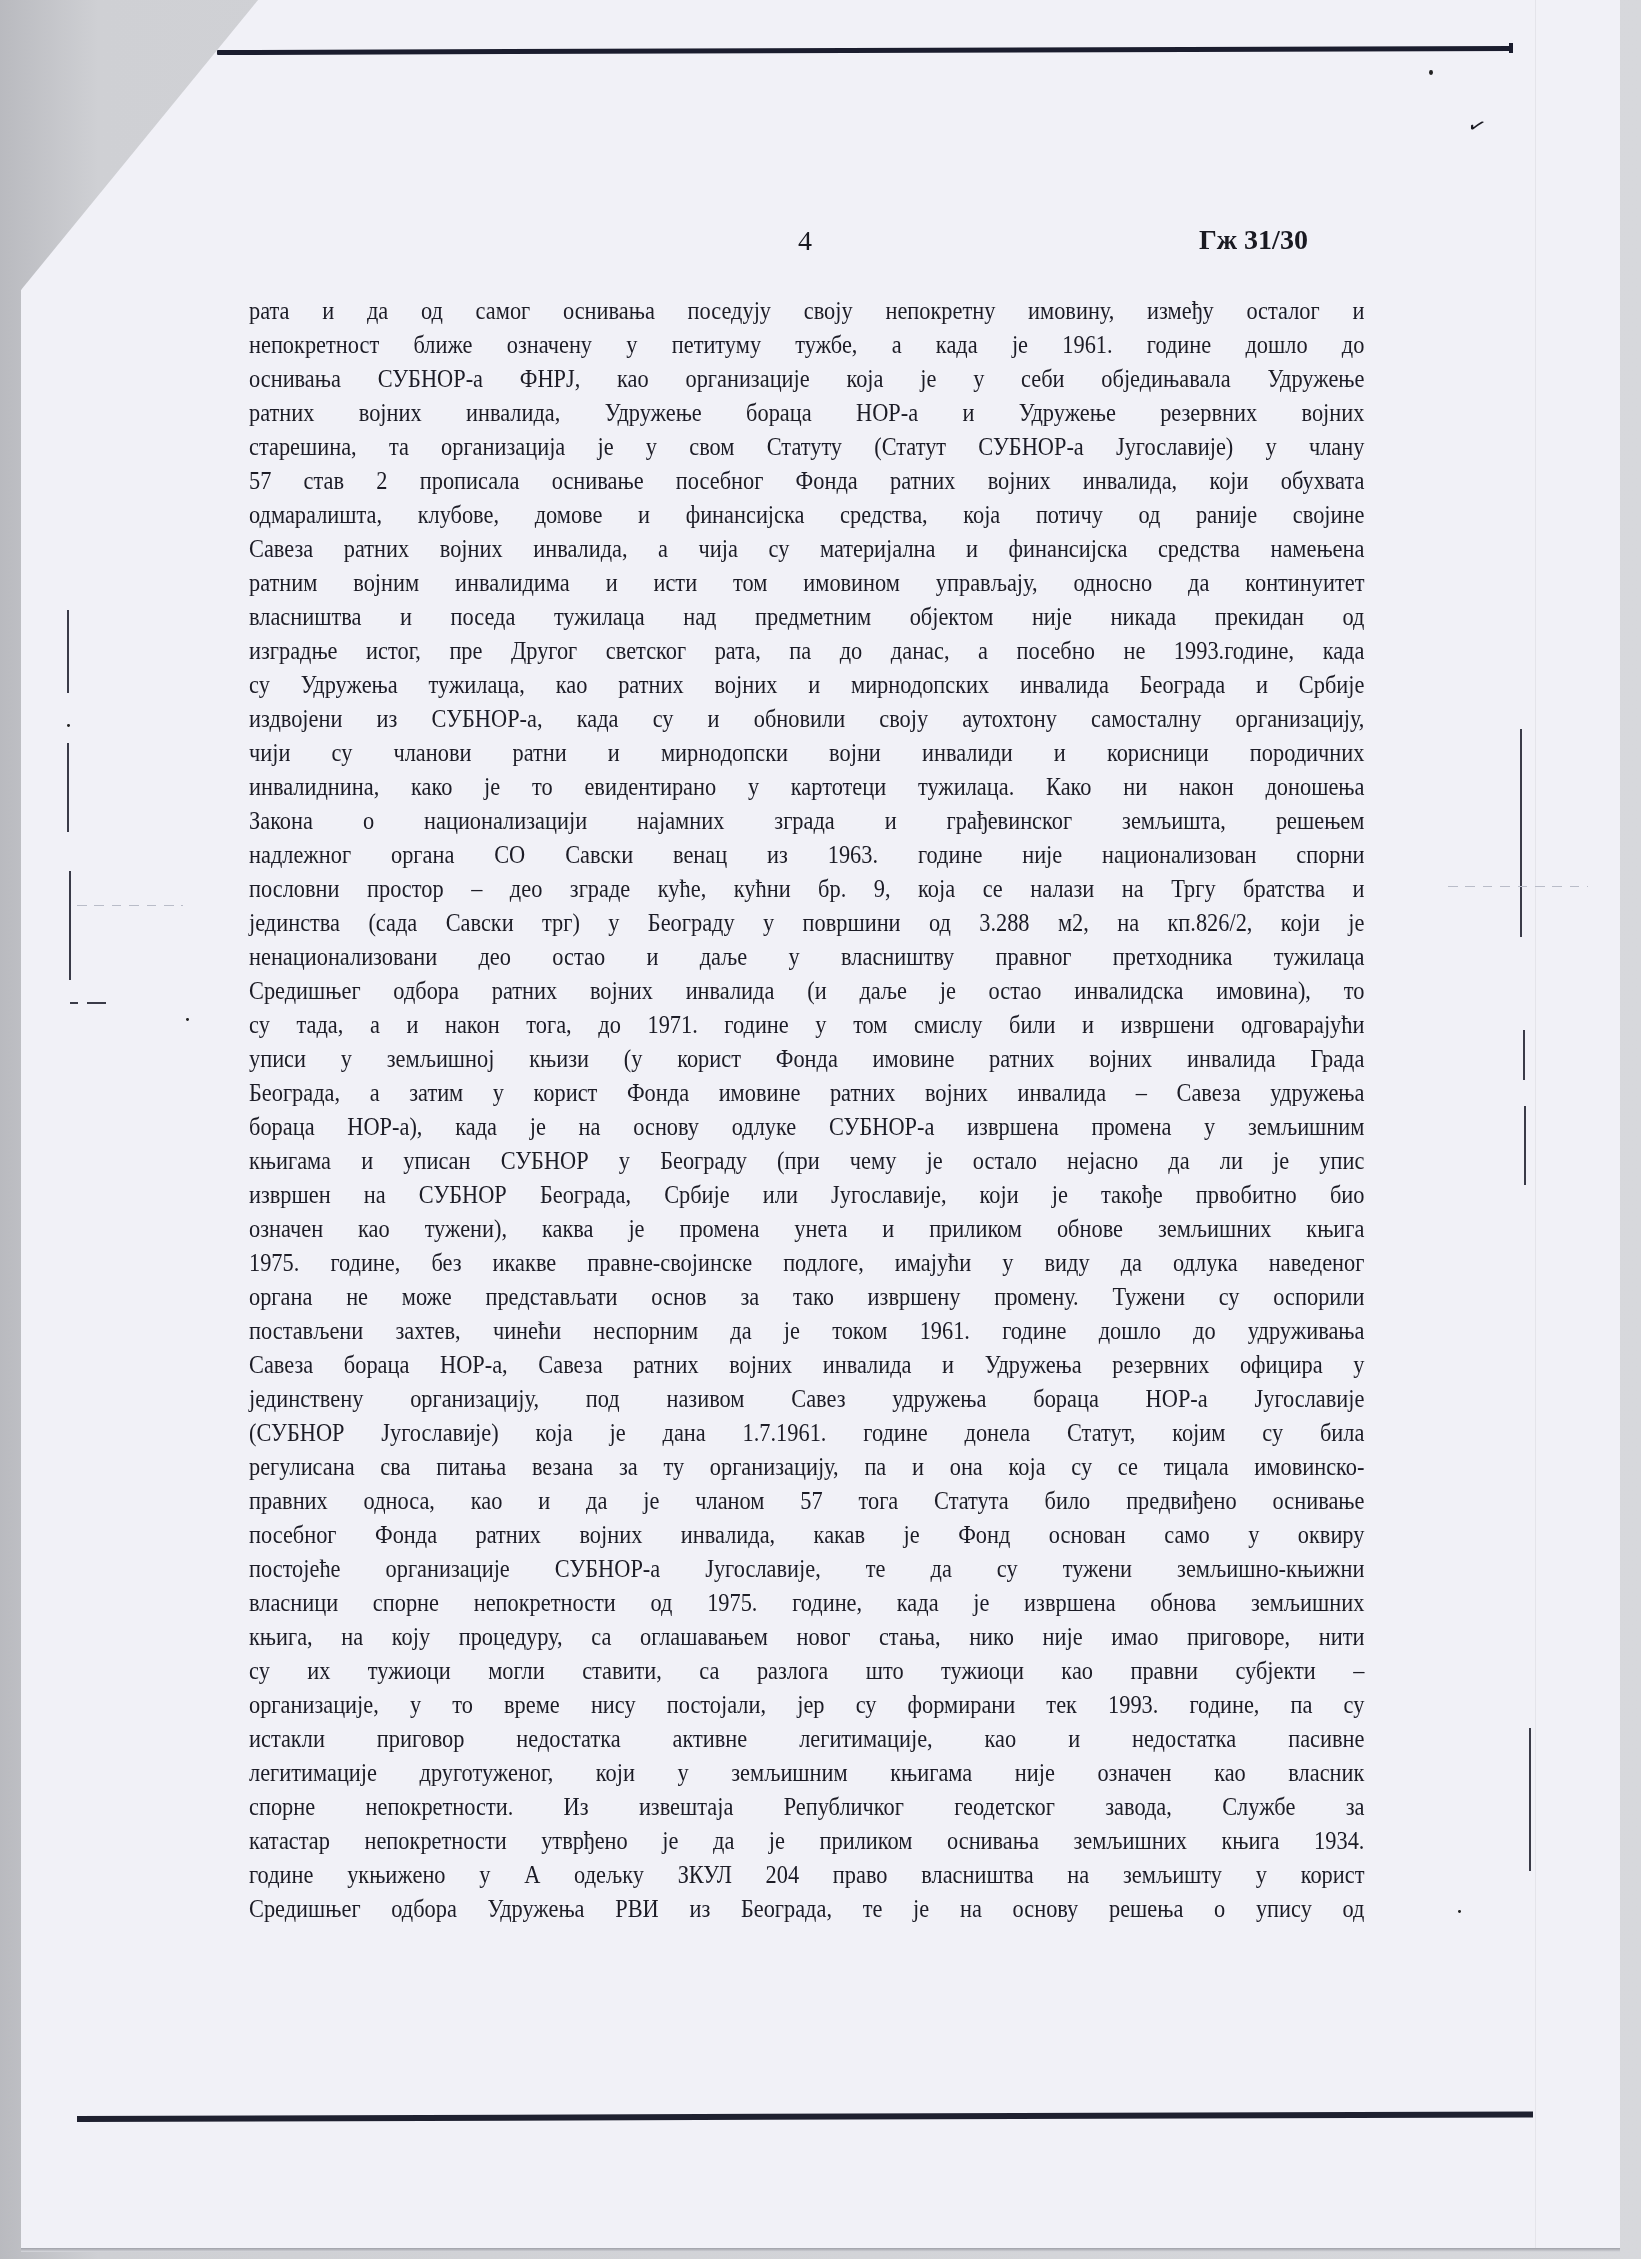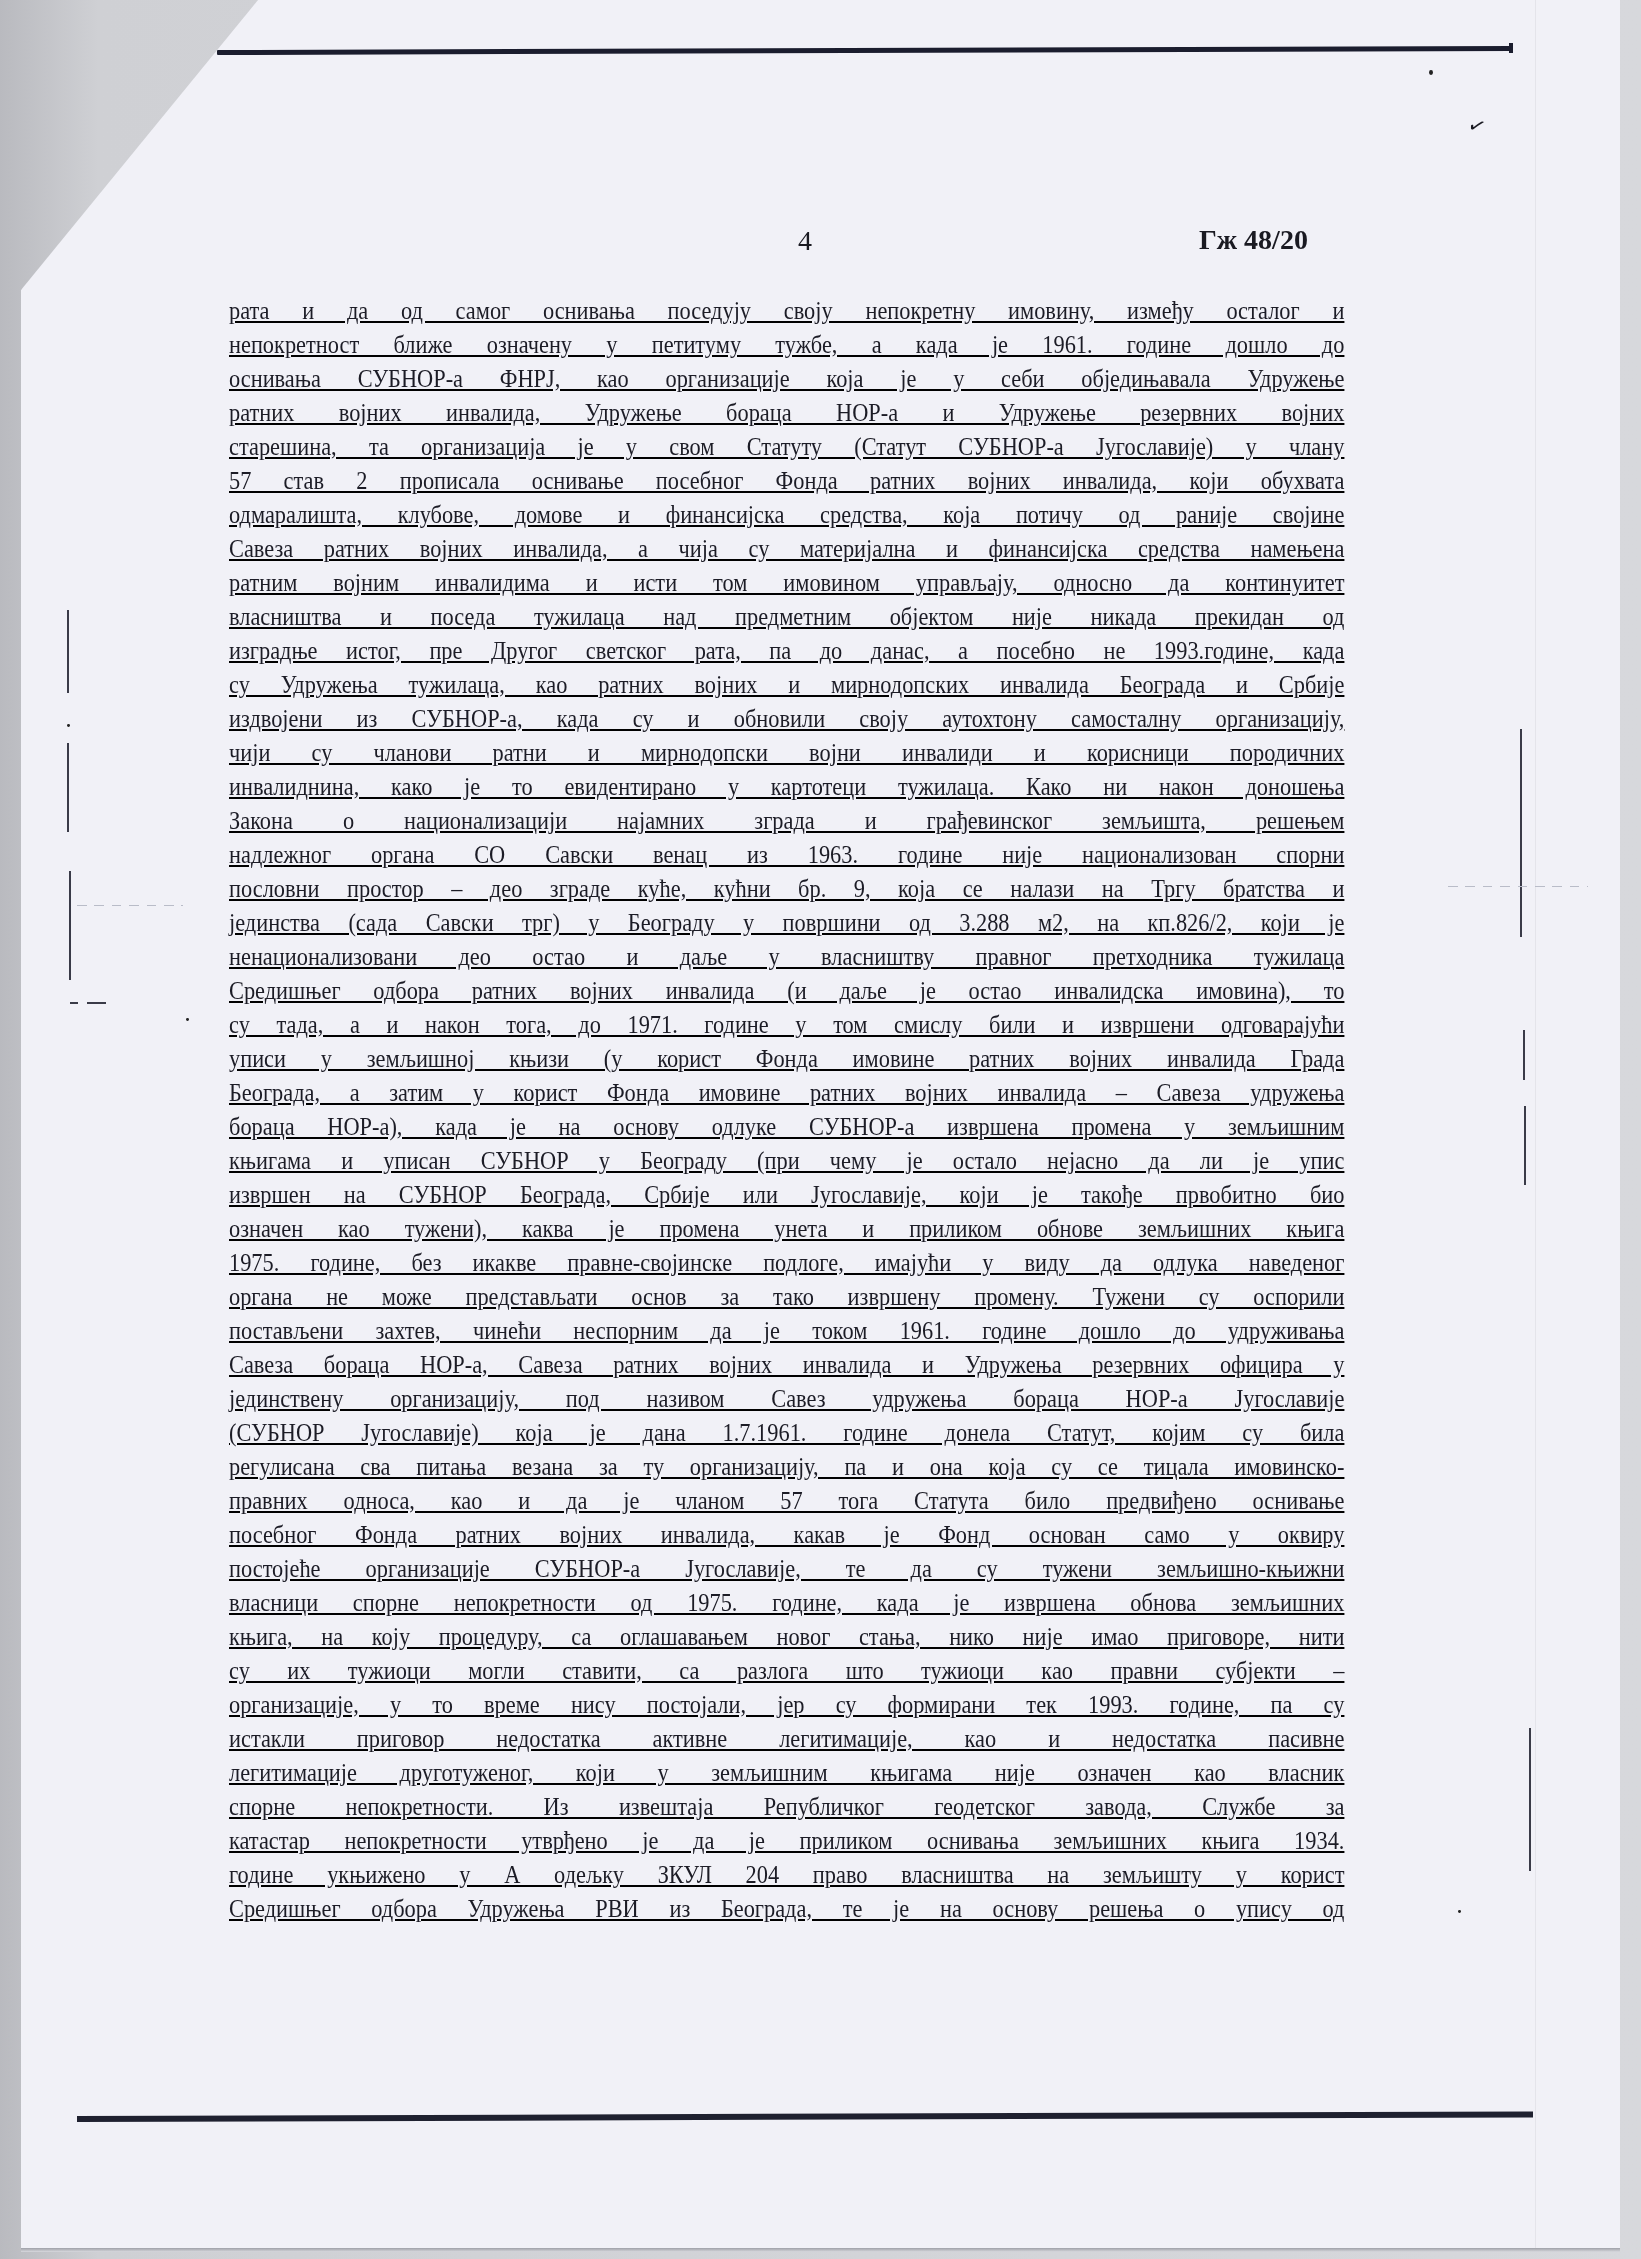--- a/index.html
+++ b/index.html
@@ -94,24 +94,23 @@
     .header-case-num {
       position: absolute;
       left: 1199px;
       top: 224px;
       font-size: 28px;
       font-weight: bold;
       color: #1a1a22;
     }
     .body-text {
       position: absolute;
-      left: 229px;
+      left: 249px;
       top: 294px;
       width: 1115px;
-      text-decoration: underline;
     }
     .line {
       display: block;
       height: 34px;
       line-height: 34px;
       font-size: 26px;
       color: #1c1c26;
       white-space: nowrap;
       text-align: justify;
       text-align-last: justify;
@@ -157,21 +156,21 @@
   <div class="page-edge-right"></div>
   <div class="page-edge-far"></div>
 </div>
 
 <div class="rule-top"></div>
 <div class="rule-top-hook"></div>
 <div class="speck" style="left:1429px;top:70px;width:3.9px;height:4.8px;"></div>
 <div class="checkmark">✓</div>
 
 <div class="header-page-num">4</div>
-<div class="header-case-num">Гж 48/20</div>
+<div class="header-case-num">Гж 31/30</div>
 
 <div class="body-text">
   <span class="line">рата и да од самог оснивања поседују своју непокретну имовину, између осталог и</span>
   <span class="line">непокретност ближе означену у петитуму тужбе, а када је 1961. године дошло до</span>
   <span class="line">оснивања СУБНОР-а ФНРЈ, као организације која је у себи обједињавала Удружење</span>
   <span class="line">ратних војних инвалида, Удружење бораца НОР-а и Удружење резервних војних</span>
   <span class="line">старешина, та организација је у свом Статуту (Статут СУБНОР-а Југославије) у члану</span>
   <span class="line">57 став 2 прописала оснивање посебног Фонда ратних војних инвалида, који обухвата</span>
   <span class="line">одмаралишта, клубове, домове и финансијска средства, која потичу од раније својине</span>
   <span class="line">Савеза ратних војних инвалида, а чија су материјална и финансијска средства намењена</span>

